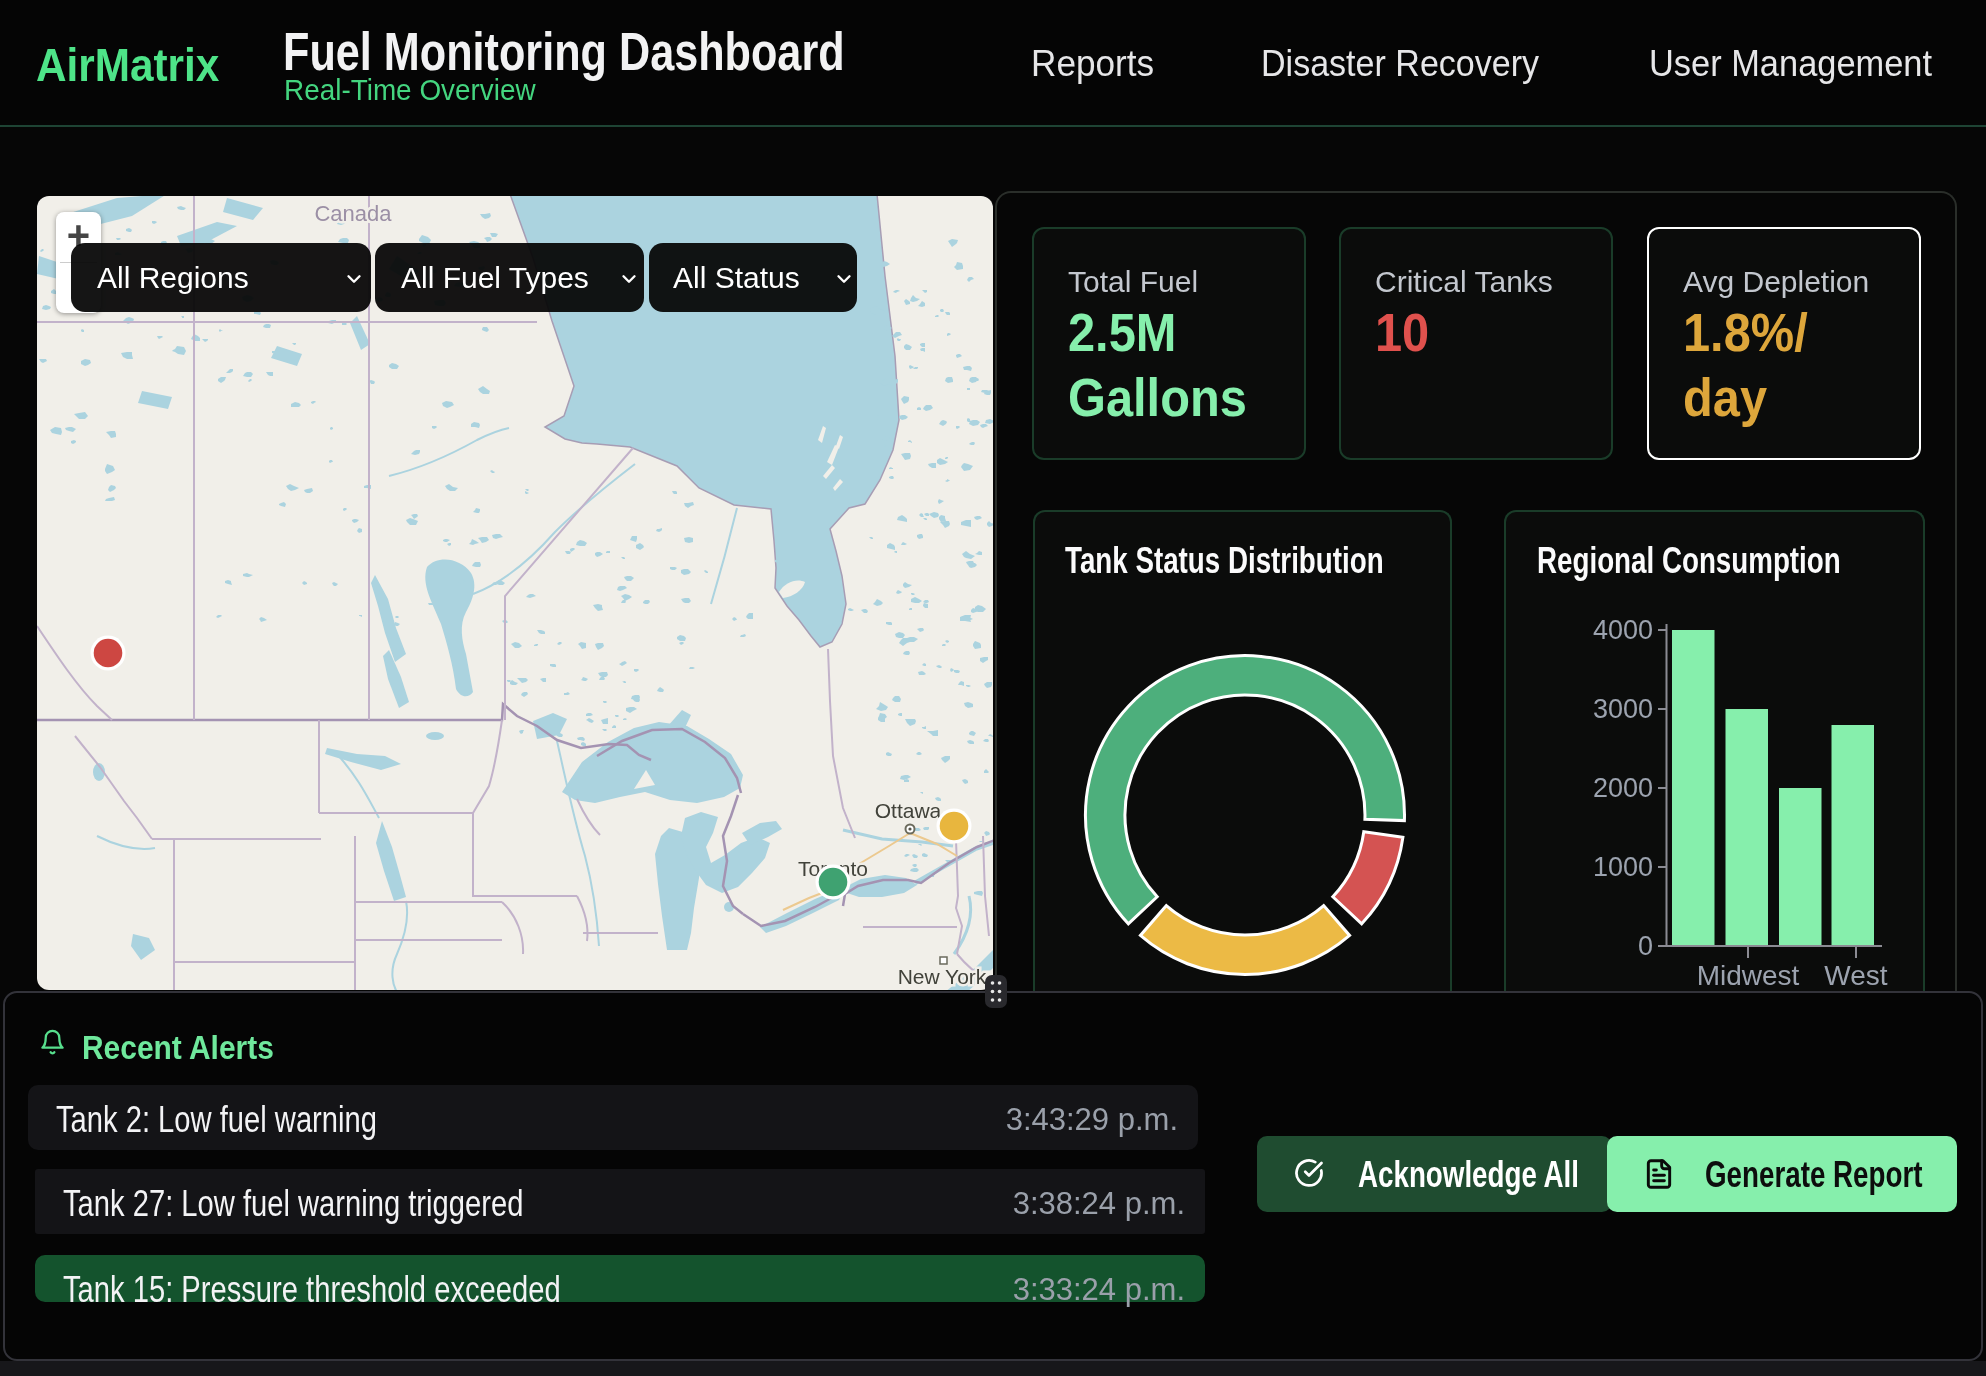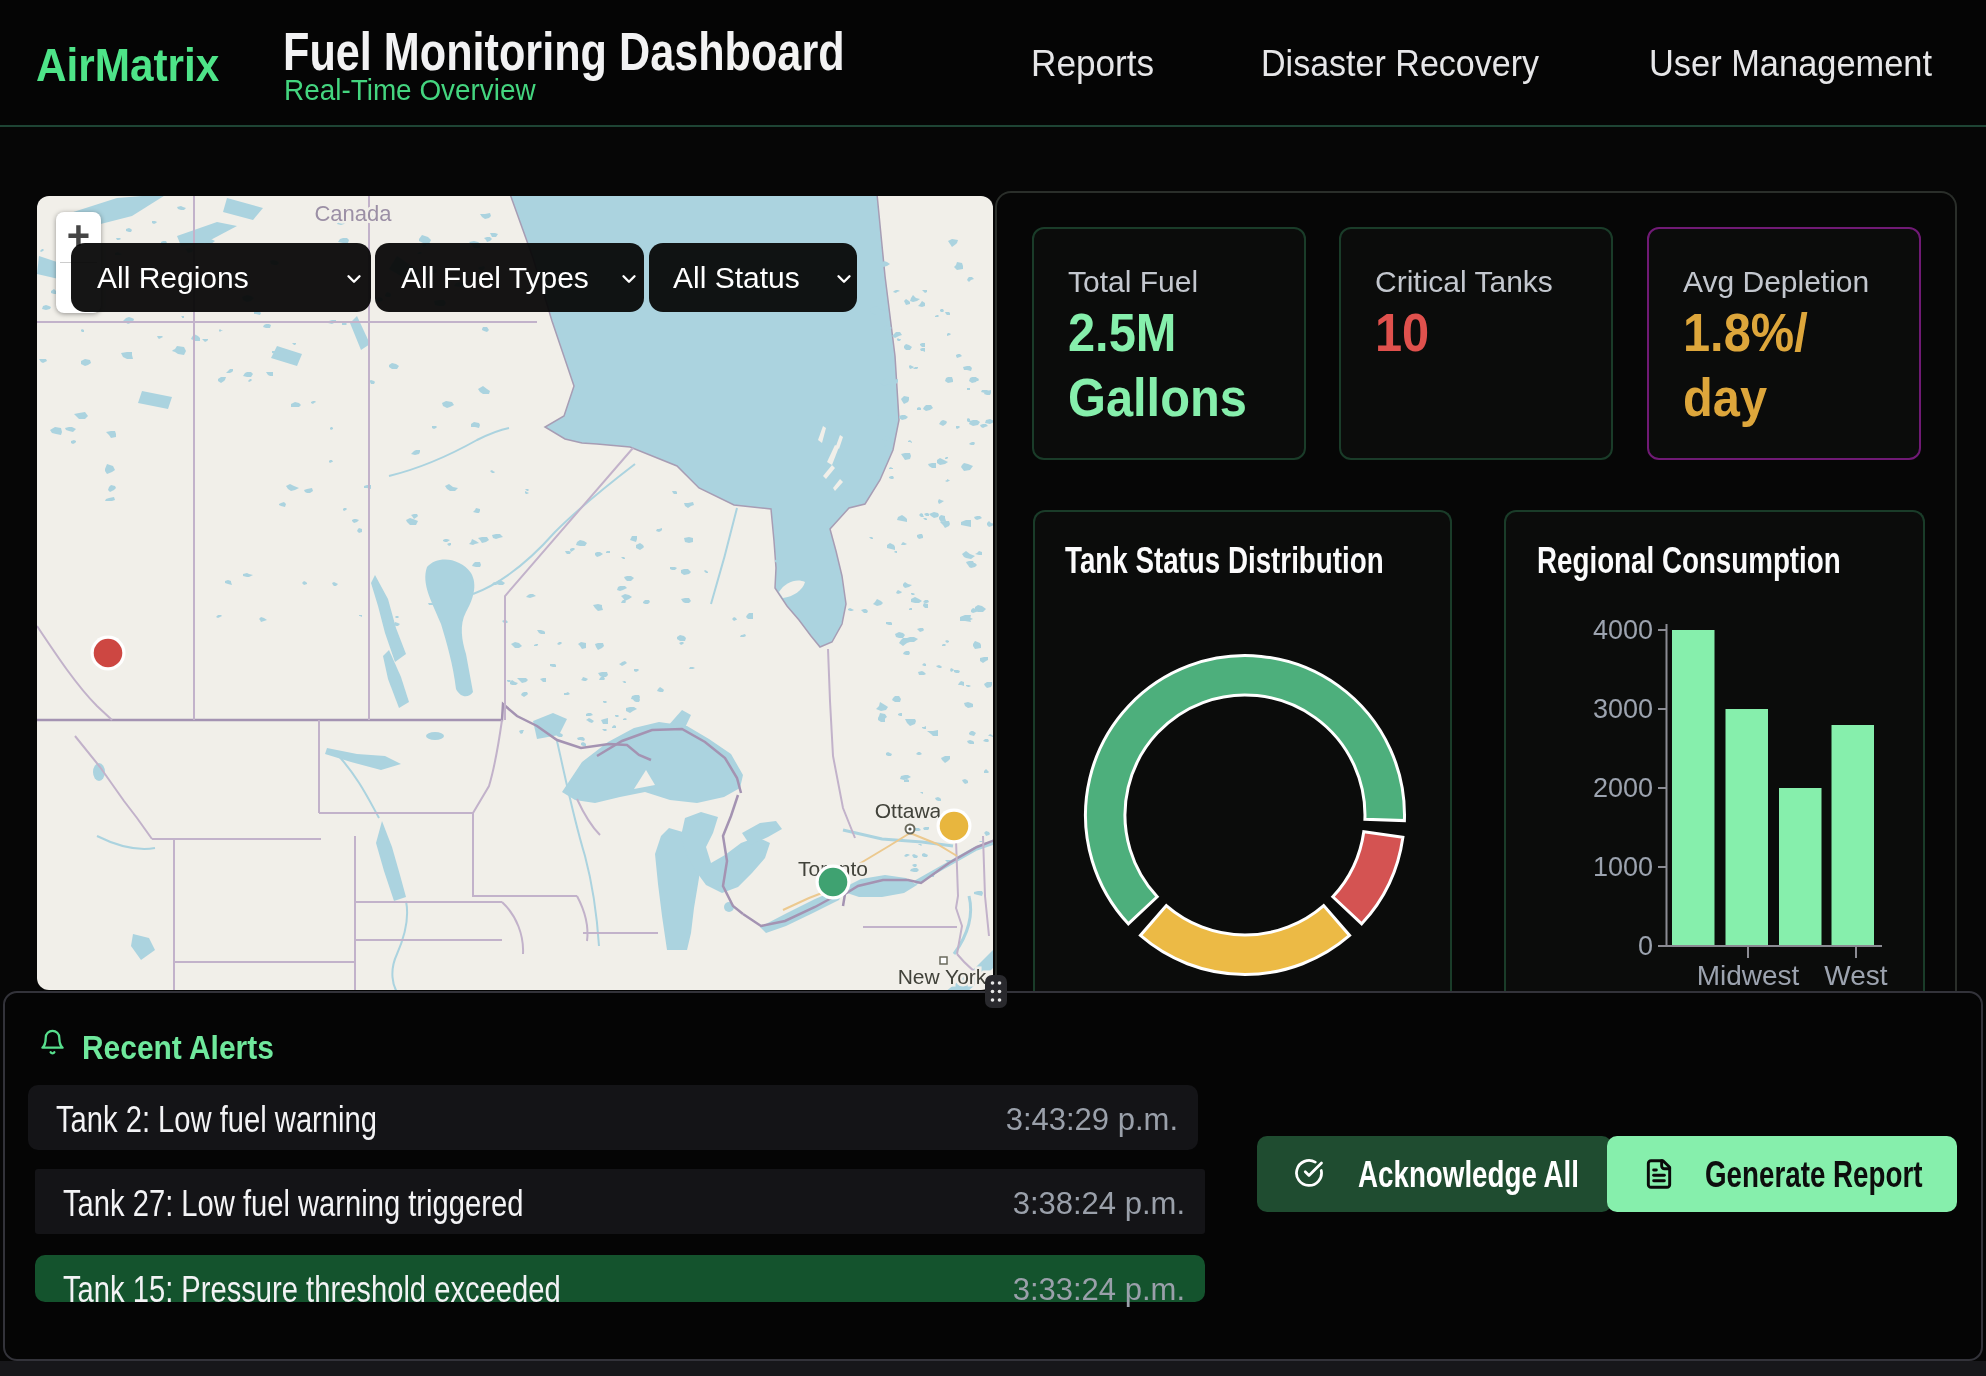--- a/index.html
+++ b/index.html
@@ -22,21 +22,21 @@
 <div class="abs" style="left:995px;top:191px;width:962px;height:801px;border:2px solid #2a2e2a;border-bottom:none;border-radius:16px 16px 0 0;"></div>
 
 <div class="abs" style="left:1032px;top:227px;width:274px;height:233px;background:#0b0c0b;border:2px solid #1a3c29;border-radius:12px;">
   <div class="abs" style="left:34px;top:36px;font-size:30px;color:#c3c7ce;white-space:nowrap;">Total Fuel</div>
   <div class="abs" style="left:34px;top:71px;font-size:53px;line-height:65px;font-weight:bold;color:#86efac;transform:scaleX(.92);transform-origin:0 0;">2.5M<br>Gallons</div>
 </div>
 <div class="abs" style="left:1339px;top:227px;width:274px;height:233px;background:#0b0c0b;border:2px solid #1a3c29;border-radius:12px;padding-left:32px;">
   <div class="abs" style="left:34px;top:36px;font-size:30px;color:#c3c7ce;white-space:nowrap;">Critical Tanks</div>
   <div class="abs" style="left:34px;top:71px;font-size:53px;line-height:65px;font-weight:bold;color:#e0514d;transform:scaleX(.92);transform-origin:0 0;">10</div>
 </div>
-<div class="abs" style="left:1647px;top:227px;width:274px;height:233px;background:#0b0c0b;border:2px solid #701a75;border-radius:12px;">
+<div class="abs" style="left:1647px;top:227px;width:274px;height:233px;background:#0b0c0b;border:2px solid #ffffff;border-radius:12px;">
   <div class="abs" style="left:34px;top:36px;font-size:30px;color:#c3c7ce;white-space:nowrap;">Avg Depletion</div>
   <div class="abs" style="left:34px;top:71px;font-size:53px;line-height:65px;font-weight:bold;color:#ddA63b;transform:scaleX(.92);transform-origin:0 0;">1.8%/<br>day</div>
 </div>
 
 <div class="abs" style="left:1033px;top:510px;width:419px;height:482px;background:#0b0c0b;border:2px solid #1a3c29;border-radius:12px 12px 0 0;border-bottom:none;">
   <div class="abs" style="left:30px;top:28px;font-size:37px;font-weight:bold;color:#fbfbfc;white-space:nowrap;transform:scaleX(.75);transform-origin:0 50%;">Tank Status Distribution</div>
   <svg class="abs" style="left:0;top:0;" width="419" height="480" viewBox="0 0 419 480">
     <path d="M93.3,411.8 A159.5,159.5 0 1 1 369.4,308.6 L329.9,307.2 A120,120 0 1 0 122.2,384.8 Z" fill="#4daf7c" stroke="#fff" stroke-width="3"></path>
     <path d="M367.9,325.2 A159.5,159.5 0 0 1 326.7,411.8 L297.8,384.8 A120,120 0 0 0 328.8,319.7 Z" fill="#d45352" stroke="#fff" stroke-width="3"></path>
     <path d="M314.6,423.4 A159.5,159.5 0 0 1 105.4,423.4 L131.3,393.6 A120,120 0 0 0 288.7,393.6 Z" fill="#ecba45" stroke="#fff" stroke-width="3"></path>

